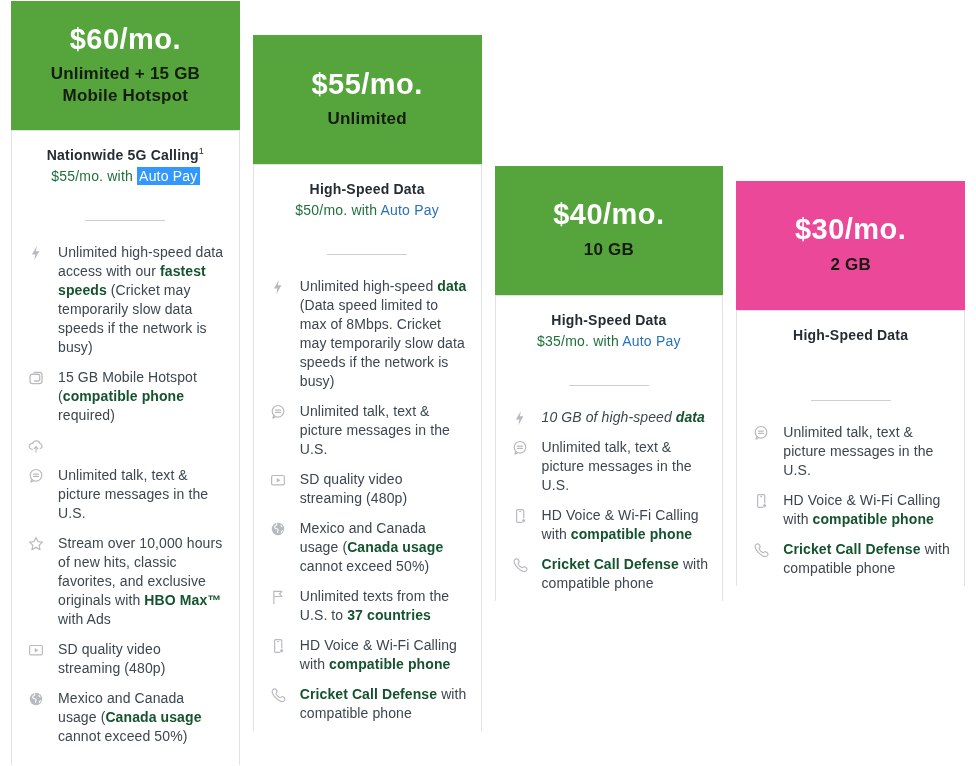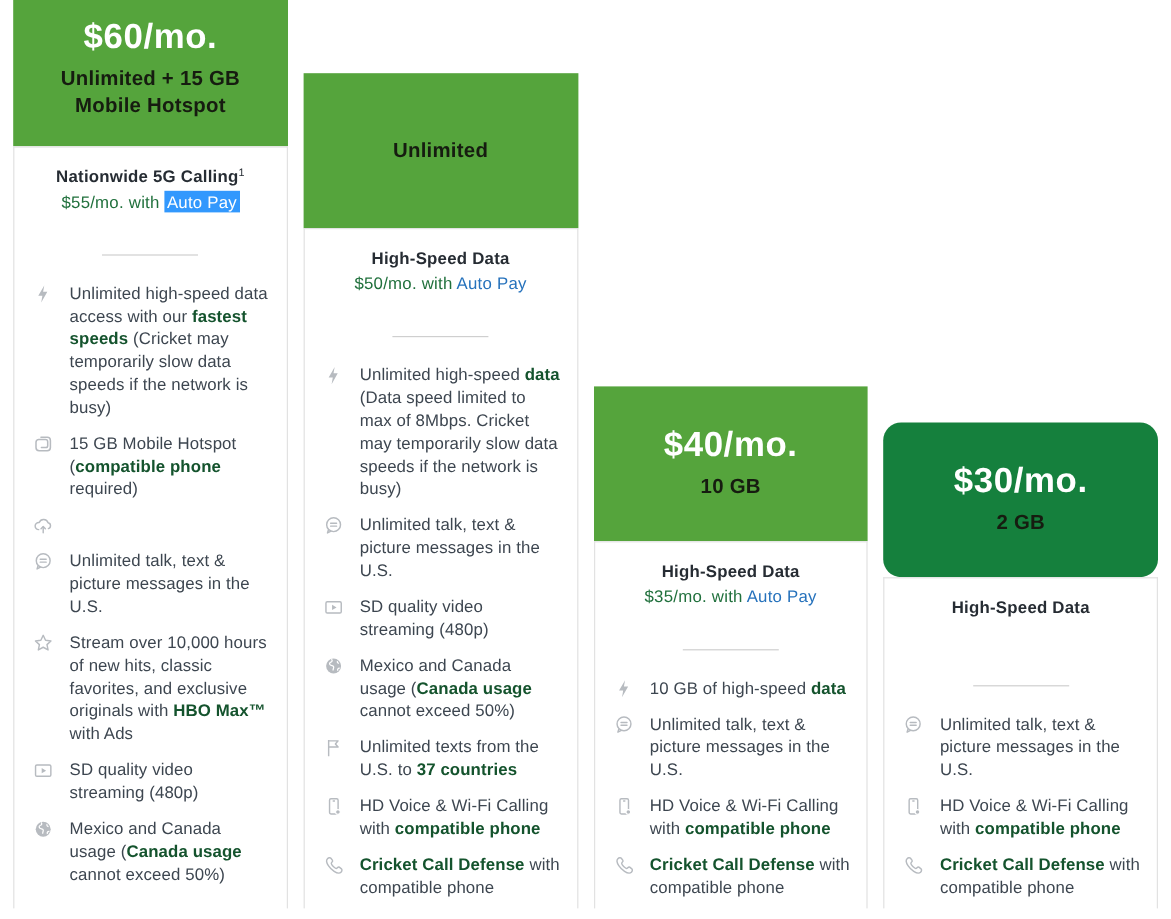--- a/index.html
+++ b/index.html
@@ -3,21 +3,21 @@
 <meta charset="utf-8">
 <style>
   html,body{margin:0;padding:0;background:#fff;}
   body{
     width:976px;height:766px;overflow:hidden;
     font-family:"Liberation Sans","DejaVu Sans",sans-serif;
     -webkit-font-smoothing:antialiased;
   }
   .plans{
     display:flex;gap:13px;padding:9px 11px 0;height:757px;
-    box-sizing:border-box;align-items:flex-end;
+    box-sizing:border-box;align-items:center;
   }
   .plan{flex:1 1 0;display:flex;flex-direction:column;min-width:0;}
   .plan-head{
     height:129px;flex:0 0 129px;display:flex;flex-direction:column;
     align-items:center;justify-content:center;text-align:center;
     padding:0 12px;box-sizing:border-box;
   }
   .price{
     margin:0 0 8px 0;color:#ffffff;font-size:29px;font-weight:bold;
     letter-spacing:.5px;line-height:1.1;
@@ -134,20 +134,21 @@
           </li>
           <li class="feature">
             <p class="f-text" style="margin: 0px;"></p>
           </li>
         </ul>
     </div>
   </section>
 
   <section class="plan">
     <header class="plan-head" style="background: rgb(85, 164, 60);">
+      <h2 class="price">$55/mo.</h2>
       <div class="plan-sub">Unlimited</div>
     </header>
     <div class="plan-body">
       <div class="subhead">
         <div class="sh1"><span class="sh1t">High-Speed Data</span></div>
         <div class="sh2"><span class="sh2p">$50/mo. with </span><span class="sh2l">Auto Pay</span></div>
       </div>
       <div class="divider"></div>
       <ul class="features">
           <li class="feature">
@@ -229,21 +230,21 @@
         <div class="sh2"><span class="sh2p">$35/mo. with </span><span class="sh2l">Auto Pay</span></div>
       </div>
       <div class="divider"></div>
       <ul class="features">
           <li class="feature">
             <span class="f-icon">
               <svg viewBox="0 0 24 24">
                 <path d="M13.2 2.5 L6.5 14 h4.6 l-1.3 7.5 L16.6 9.5 h-4.7 l1.3 -7 z" fill="#b7bbc0"></path>
               </svg>
             </span>
-            <p class="f-text" style="margin: 0px;"><span>10 GB of high-speed </span><span class="link">data</span></p>
+            <p class="f-text" style="margin: 0px; font-style: italic;"><span>10 GB of high-speed </span><span class="link">data</span></p>
           </li>
           <li class="feature">
             <span class="f-icon">
               <svg viewBox="0 0 24 24" fill="none" stroke="#b7bbc0" stroke-width="1.6" stroke-linecap="round">
                 <circle cx="12" cy="11" r="7.7"></circle>
                 <path d="M8.7 9.4 h6.6 M8.7 12.6 h6.6"></path>
                 <path d="M6.3 16.7 5.2 20.2 8.6 18.4" stroke-linejoin="round"></path>
               </svg>
             </span>
             <p class="f-text" style="margin: 0px;"><span>Unlimited talk, text &amp; picture messages in the U.S.</span></p>
@@ -264,21 +265,21 @@
                 <path d="M5.2 4.8 c1.2-1.2 3-1.4 3.8-.5 l1.8 2.4 c.5.7-.3 1.7-1 2.4 -.6.6 -.5 1.3.1 2.2 a15 15 0 0 0 3.8 3.8 c.9.6 1.6.7 2.2.1 .7-.7 1.7-1.5 2.4-1 l2.4 1.8 c.9.8.7 2.6-.5 3.8 -1.6 1.6-4.6 1-7.6-1 a23 23 0 0 1 -6.4-6.4 c-2-3-2.6-6-1-7.6 z"></path>
               </svg>
             </span>
             <p class="f-text" style="margin: 0px;"><span class="link">Cricket Call Defense</span><span> with compatible phone</span></p>
           </li>
         </ul>
     </div>
   </section>
 
   <section class="plan">
-    <header class="plan-head" style="background: #15803d; border-radius: 15px;">
+    <header class="plan-head" style="background: #ec4899;">
       <h2 class="price">$30/mo.</h2>
       <div class="plan-sub">2 GB</div>
     </header>
     <div class="plan-body">
       <div class="subhead">
         <div class="sh1"><span class="sh1t">High-Speed Data</span></div>
 
       </div>
       <div class="divider"></div>
       <ul class="features">

